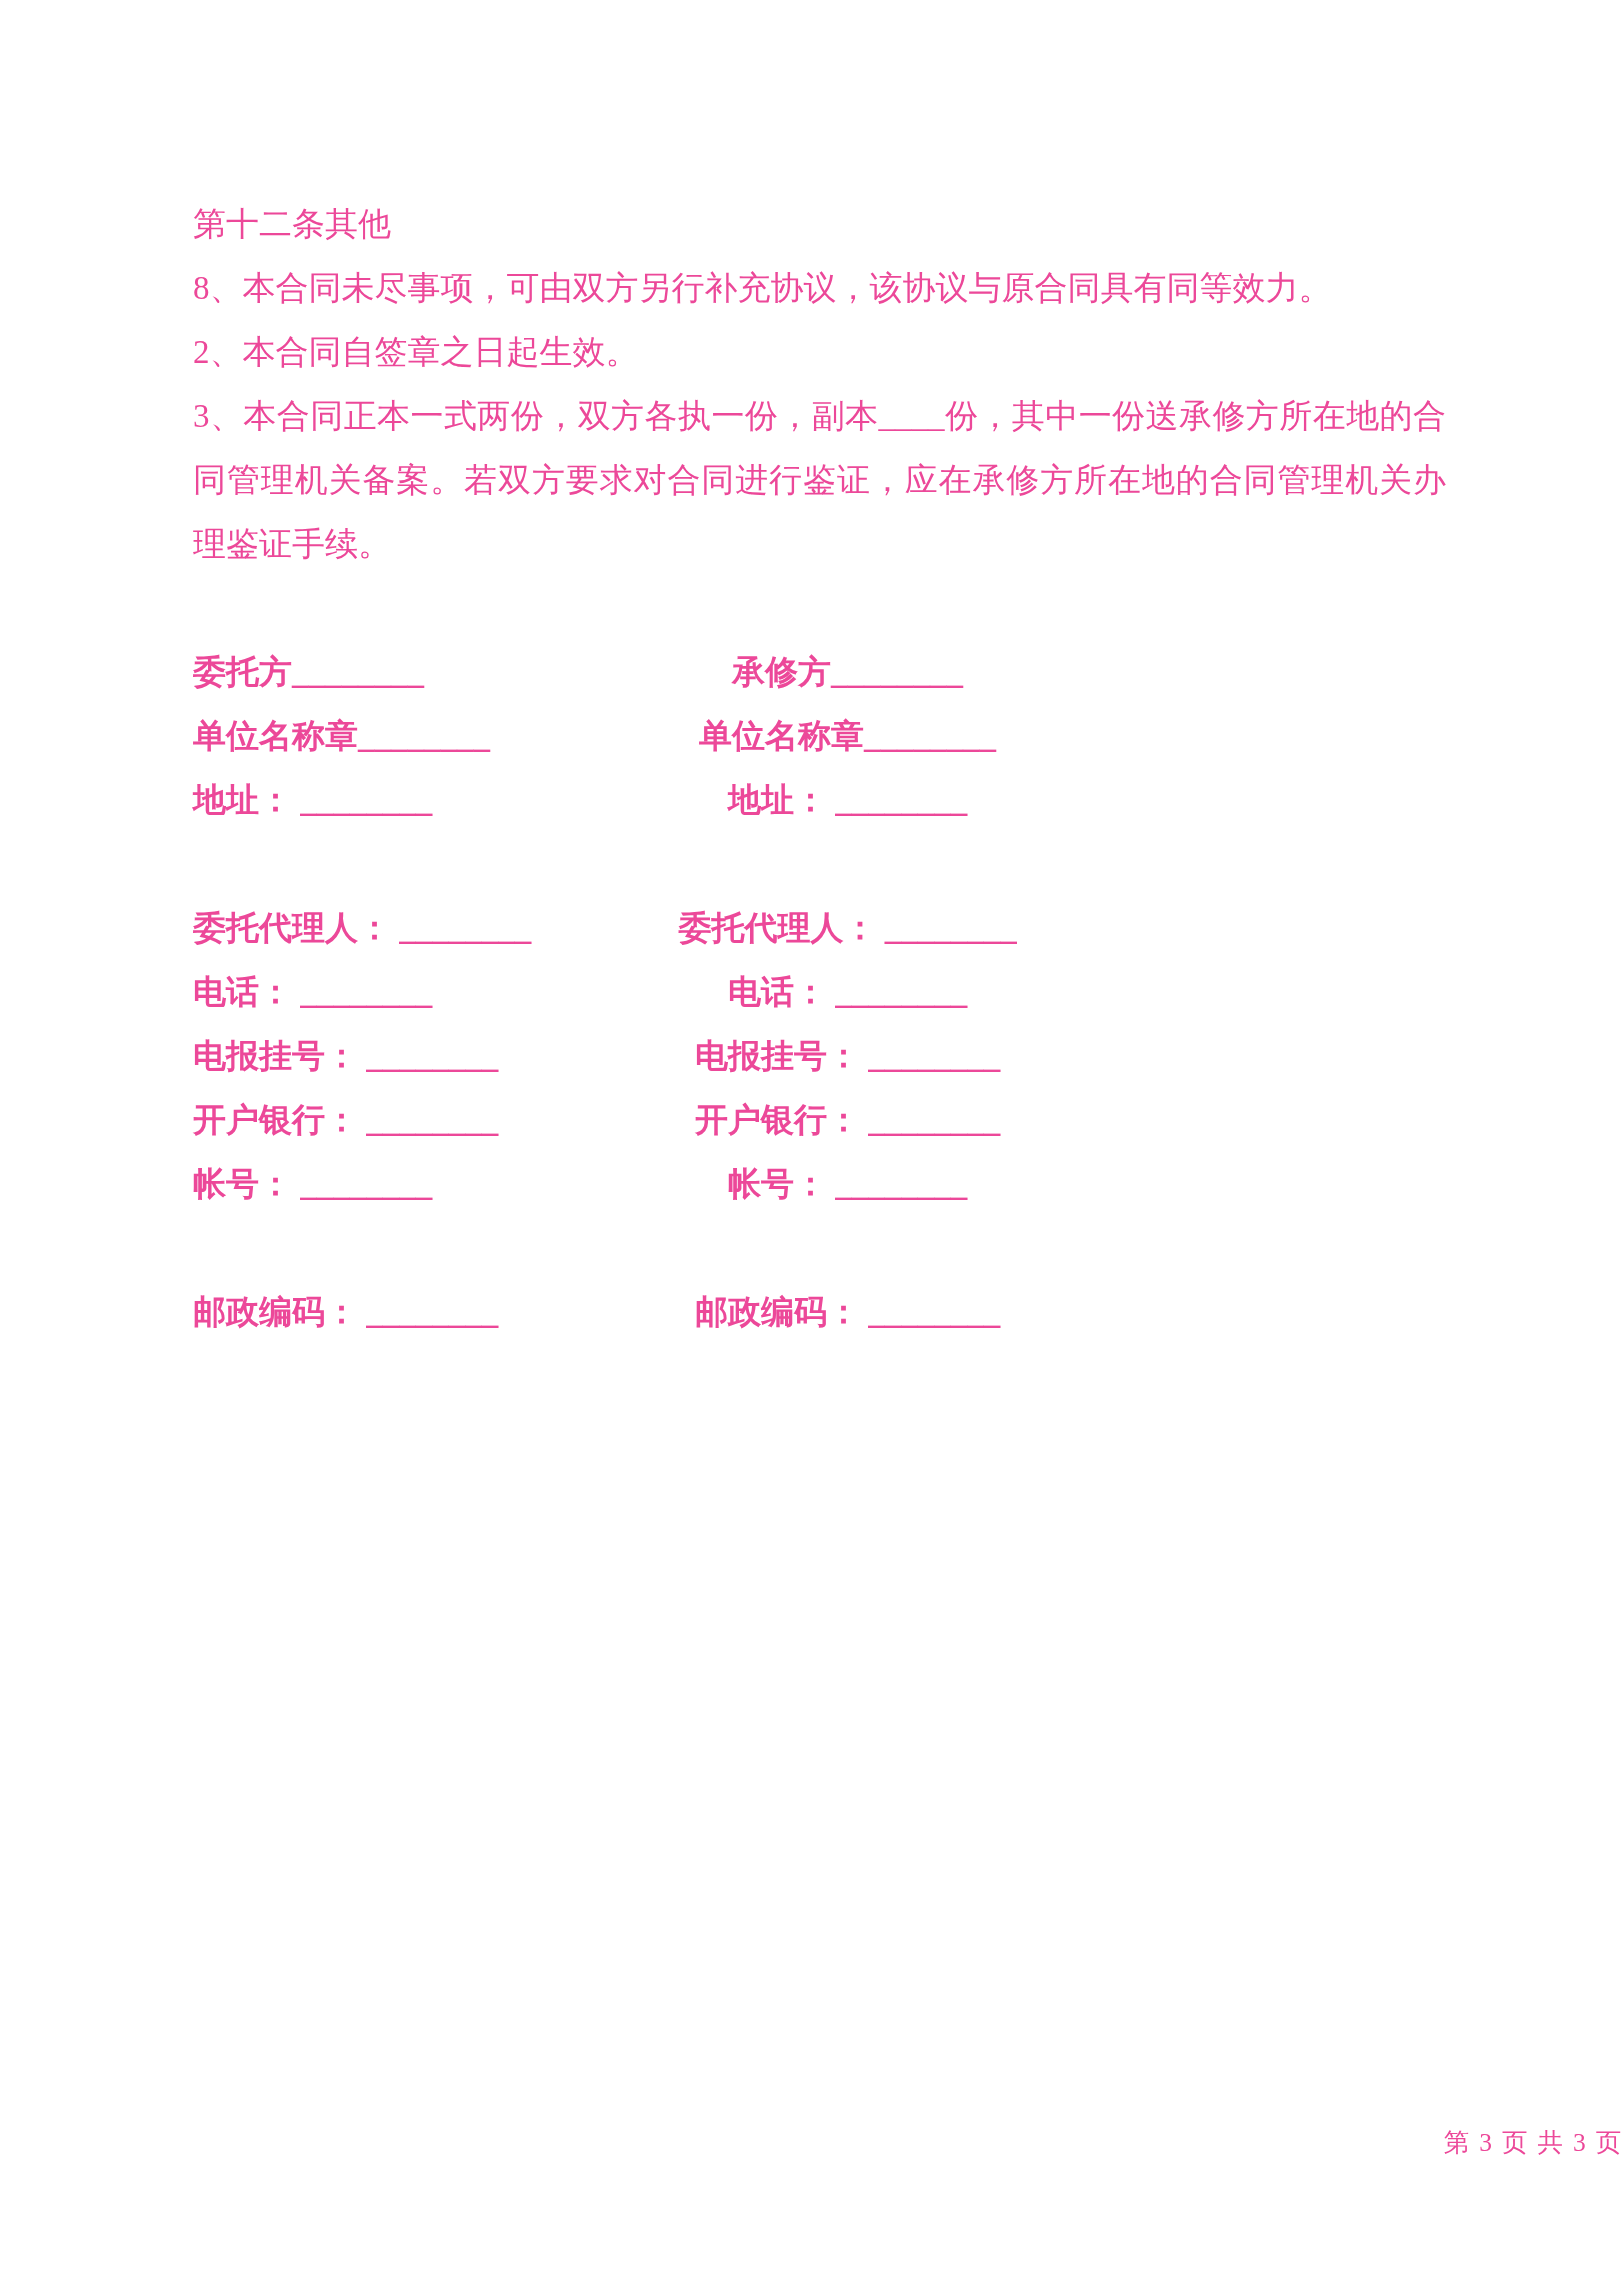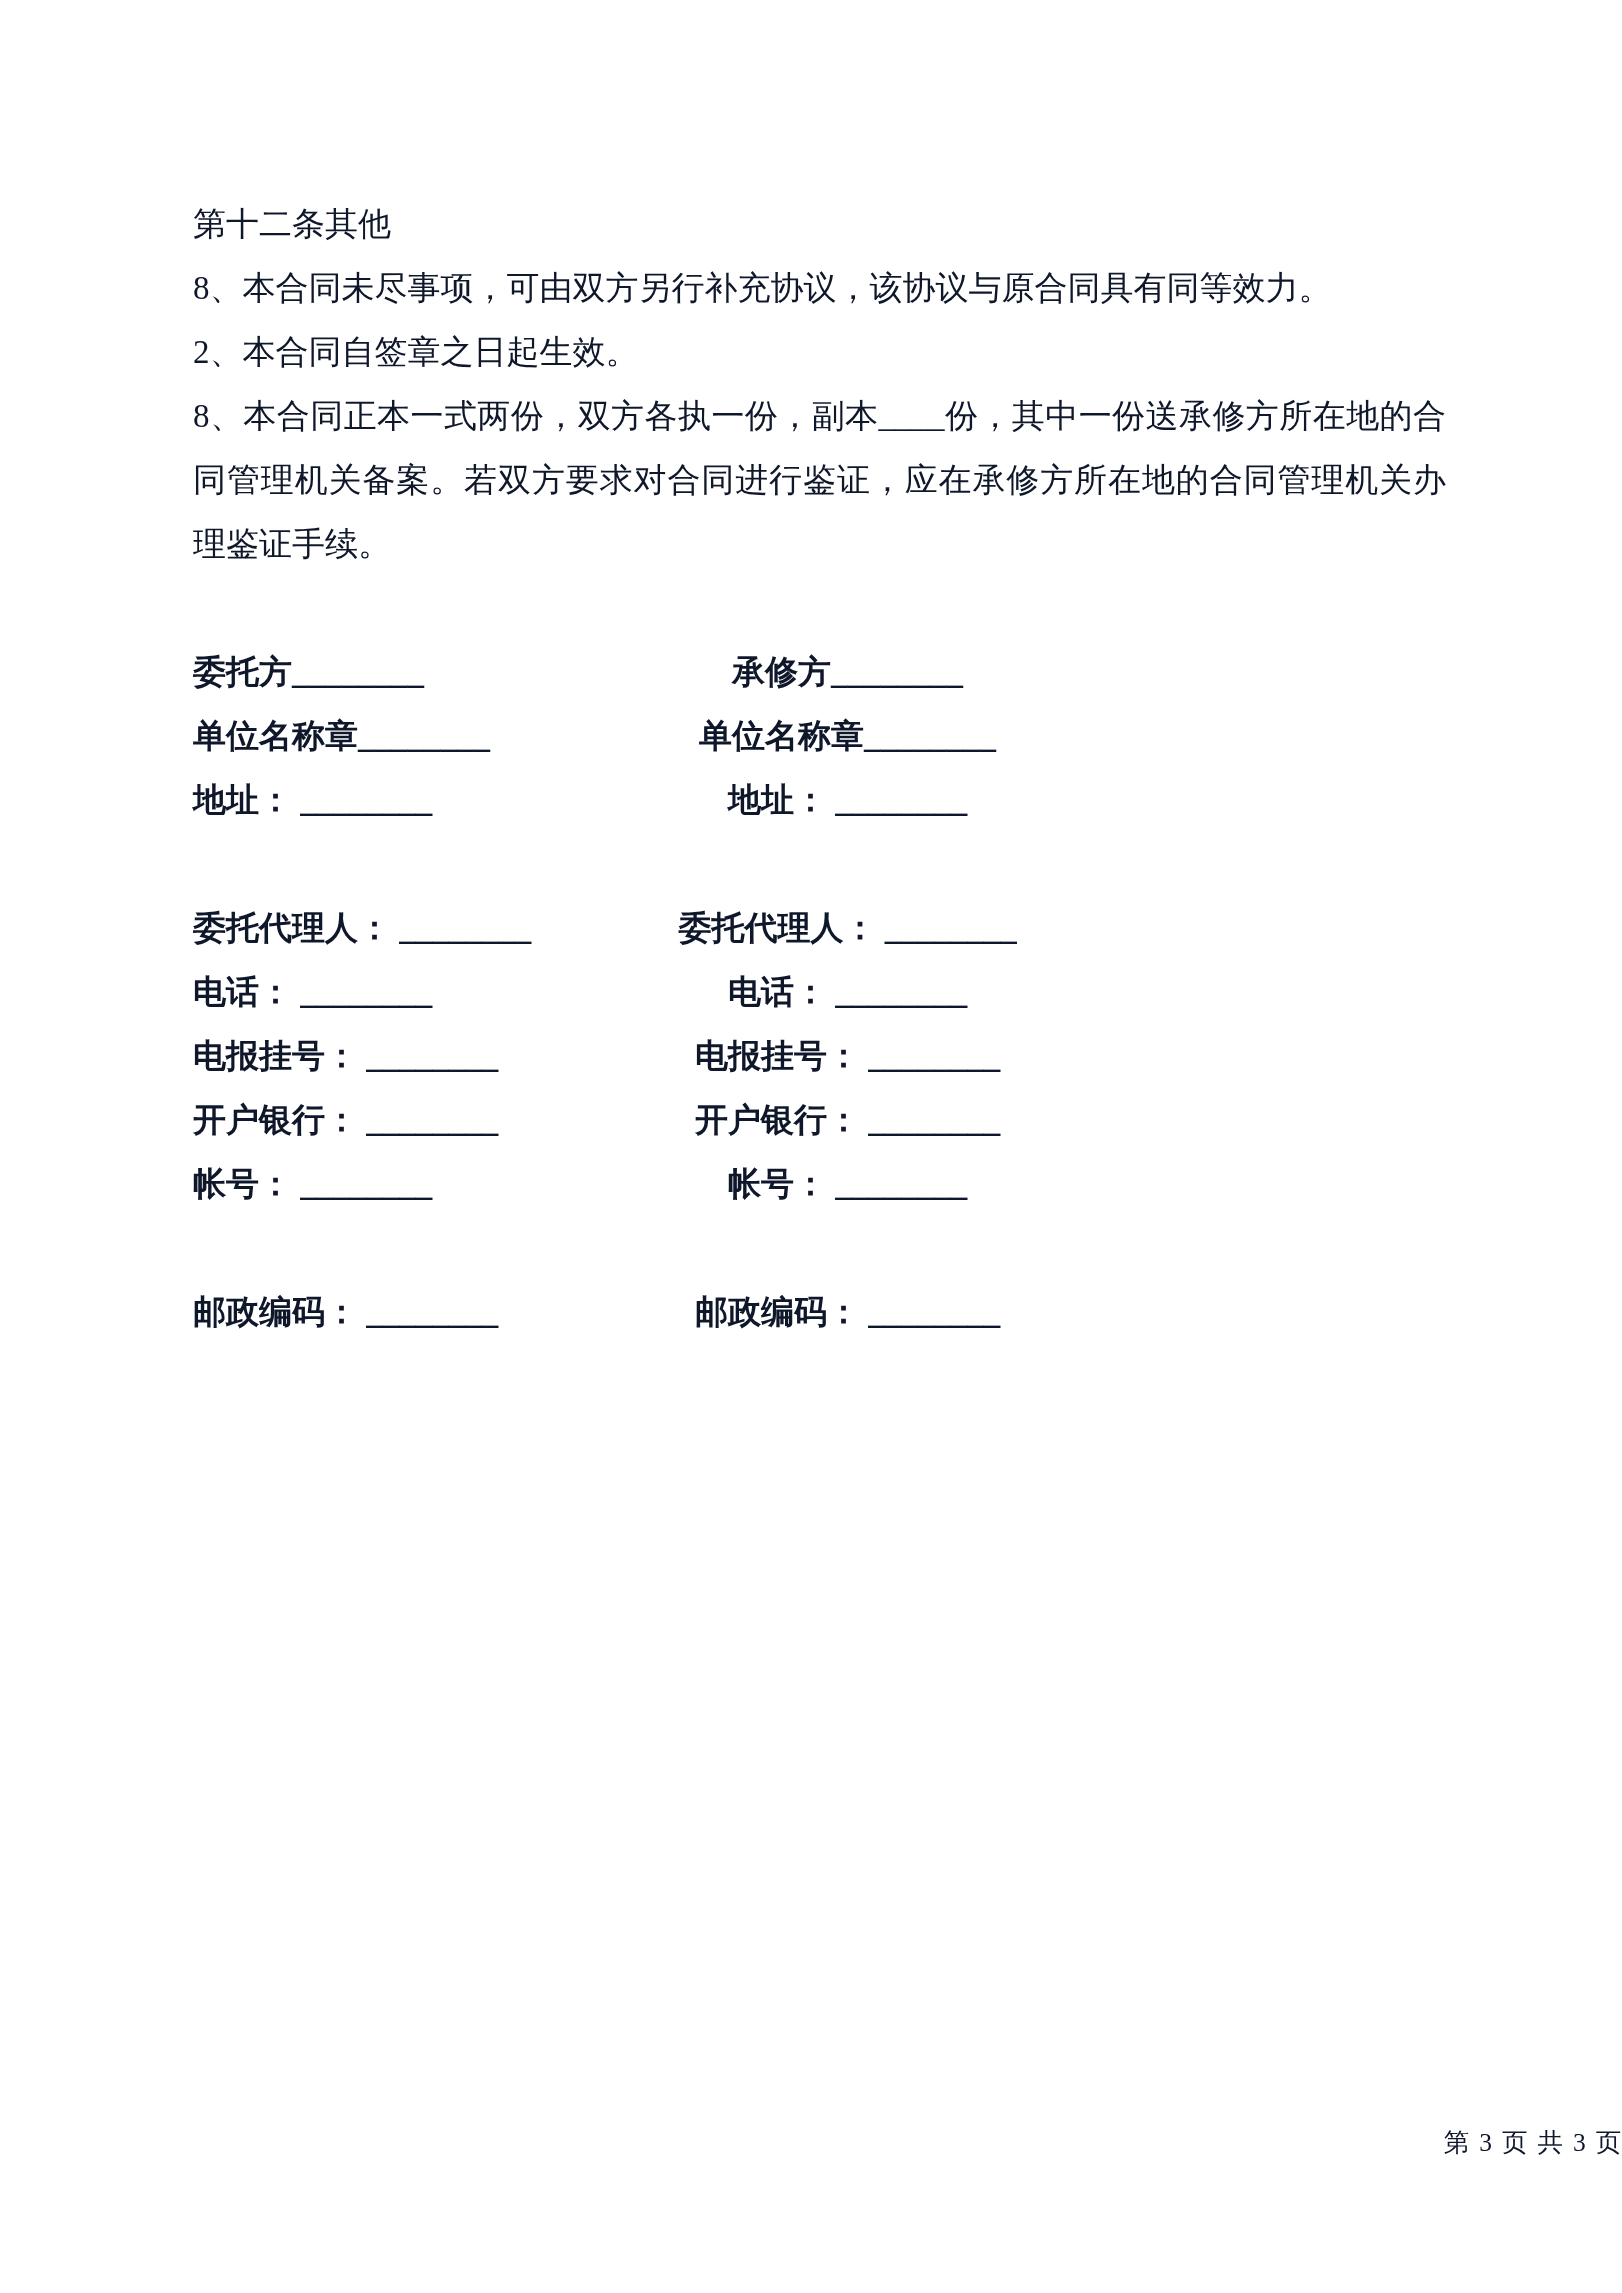--- a/index.html
+++ b/index.html
@@ -5,21 +5,21 @@
   html, body {
     margin: 0;
     padding: 0;
     background: #ffffff;
   }
   .page {
     position: relative;
     width: 1623px;
     height: 2294px;
     background: #ffffff;
-    color: #0f172a;
+    color: #ec4899;
     font-family: "Liberation Serif", "DejaVu Serif", serif;
     overflow: hidden;
   }
   .content {
     position: absolute;
     left: 193px;
     top: 192px;
     width: 1253px;
     font-size: 33px;
     line-height: 64px;
@@ -71,21 +71,21 @@
 <div class="page">
 
   <div class="content">
 
     <p>第十二条其他</p>
 
     <p>8、本合同未尽事项，可由双方另行补充协议，该协议与原合同具有同等效力。</p>
 
     <p>2、本合同自签章之日起生效。</p>
 
-    <p class="clause-justified">8、本合同正本一式两份，双方各执一份，副本____份，其中一份送承修方所在地的合同管理机关备案。若双方要求对合同进行鉴证，应在承修方所在地的合同管理机关办理鉴证手续。</p>
+    <p class="clause-justified">3、本合同正本一式两份，双方各执一份，副本____份，其中一份送承修方所在地的合同管理机关备案。若双方要求对合同进行鉴证，应在承修方所在地的合同管理机关办理鉴证手续。</p>
 
     <div class="sig-block">
 
       <div class="sig-row">
         <span class="sig-left">委托方________</span>
         <span class="sig-right">承修方________</span>
       </div>
 
       <div class="sig-row">
         <span class="sig-left">单位名称章________</span>

